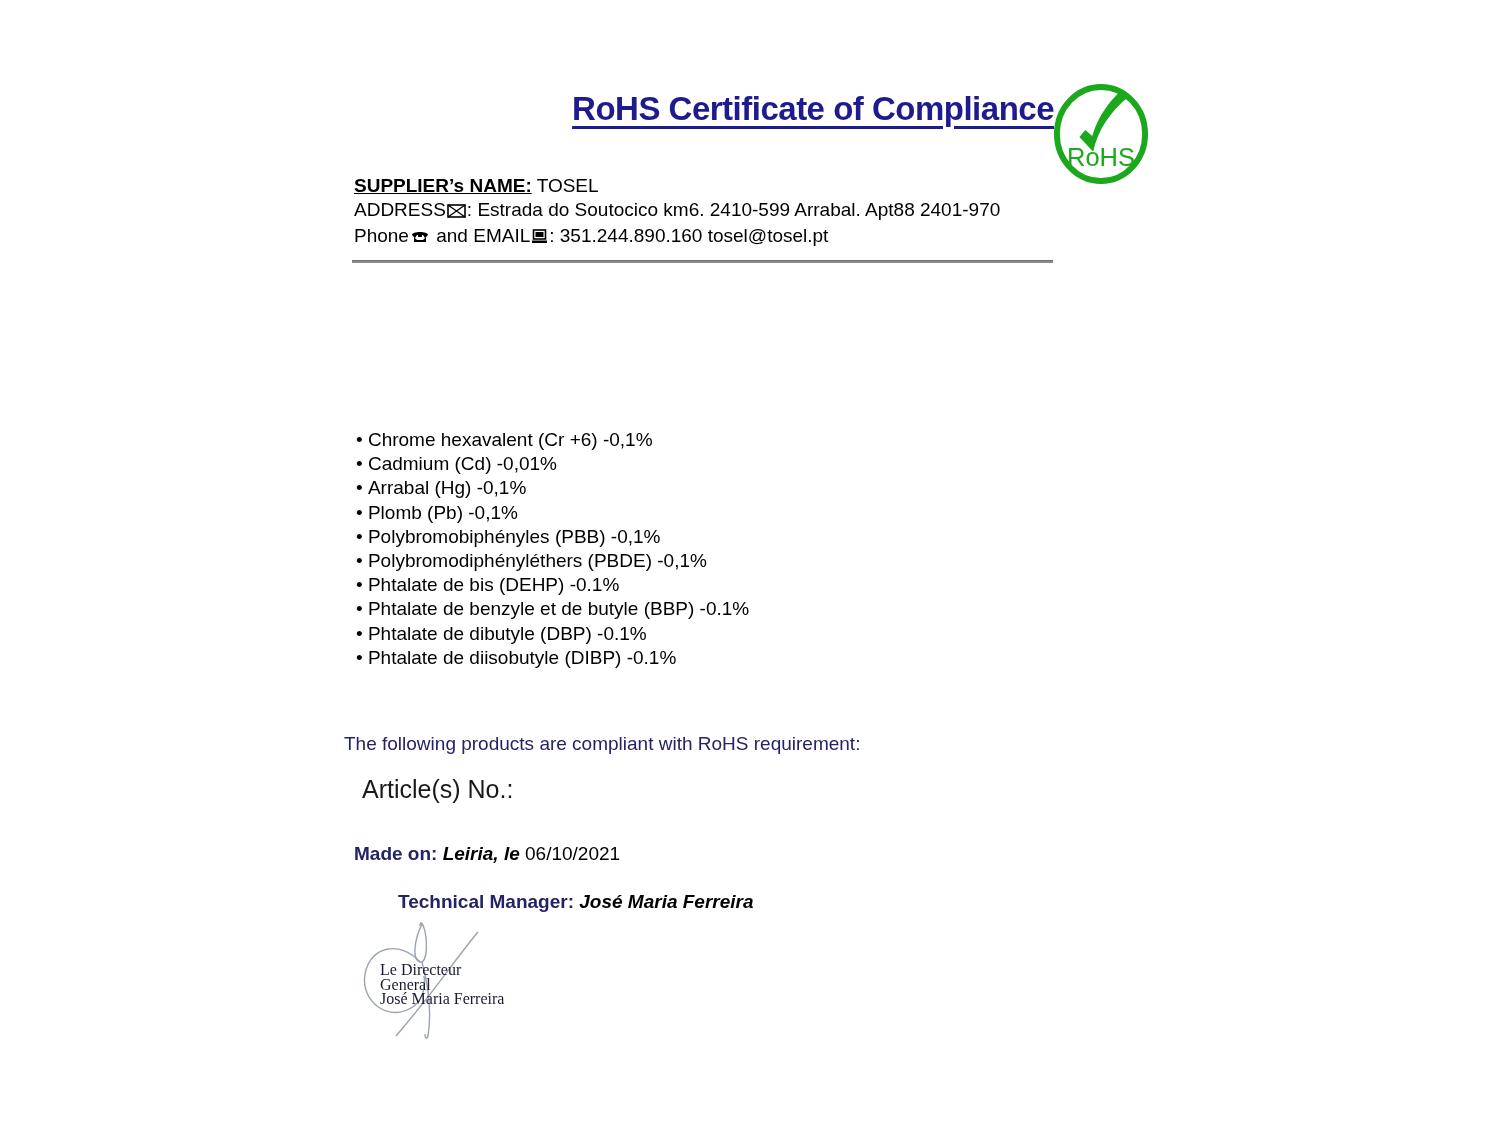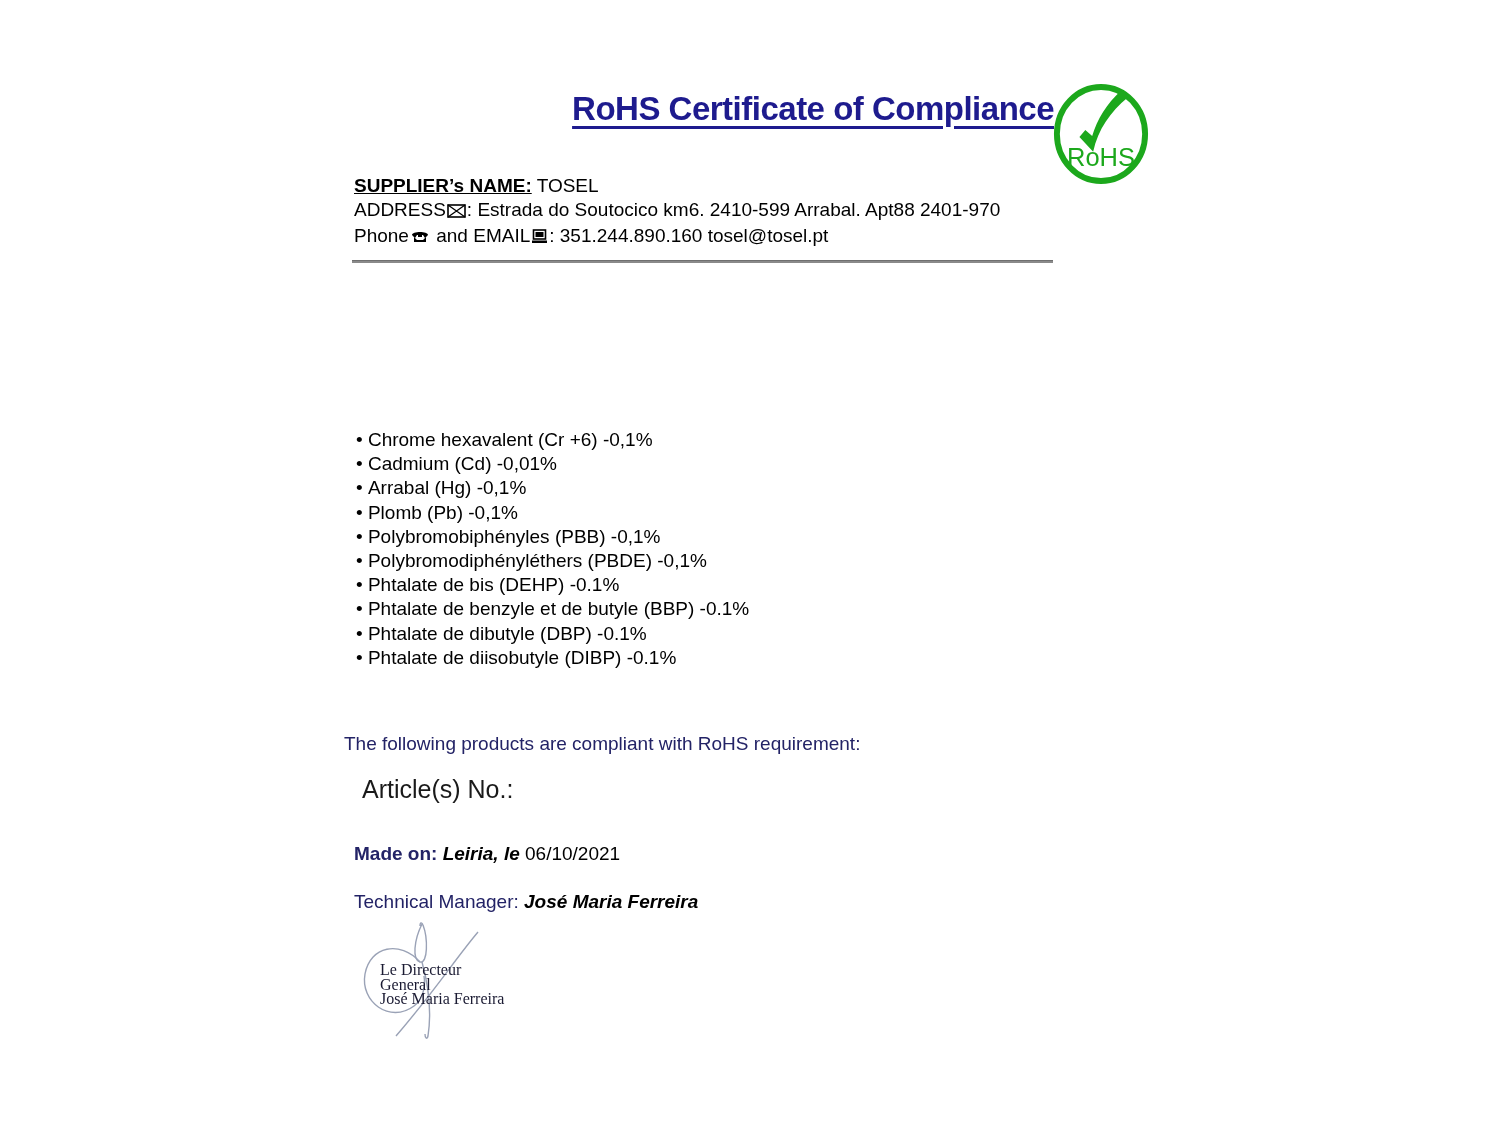--- a/index.html
+++ b/index.html
@@ -66,21 +66,21 @@
   .made-on{
     position:absolute;left:354px;top:843px;width:700px;
     font-size:19px;color:#000;
   }
   .made-on .lbl{font-weight:bold;color:var(--navy);}
   .italic{font-style:italic;font-weight:bold;}
   .tech-manager{
     position:absolute;left:354px;top:891px;width:700px;
     font-size:19px;color:#000;
   }
-  .tech-manager .lbl{font-weight:normal;color:var(--navy);}
+  .tech-manager .lbl{font-weight:bold;color:var(--navy);margin-left:44px;}
   .signature{position:absolute;left:356px;top:918px;width:142px;height:128px;}
   .signature-text{
     position:absolute;left:380px;top:963px;width:130px;
     font-family:"Liberation Serif","DejaVu Serif",serif;
     font-size:16px;line-height:14.5px;
     color:var(--sig_text);
     text-align:left;
   }
 </style>
 </head>

